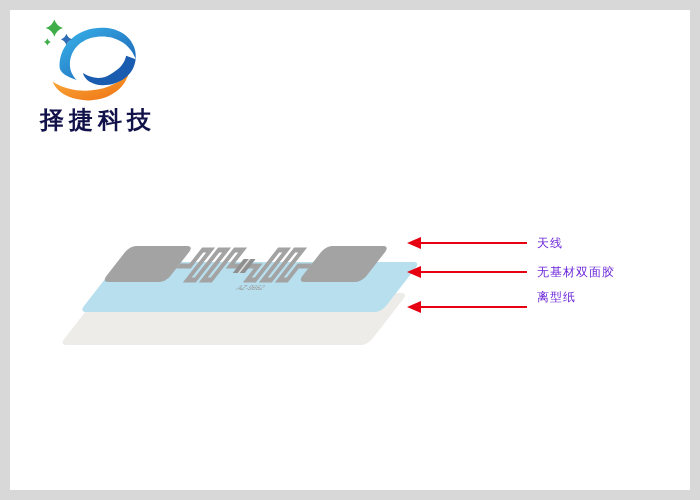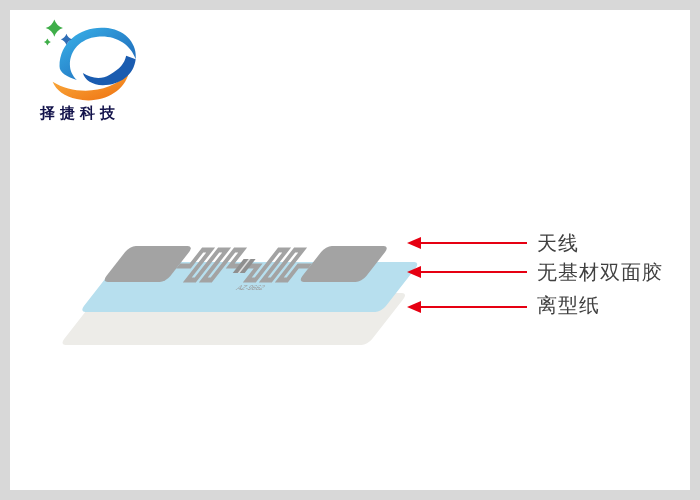--- a/index.html
+++ b/index.html
@@ -24,39 +24,39 @@
     width: 700px; height: 500px;
   }
   .logo-svg {
     position: absolute;
     left: 36px; top: 16px;
     width: 118px; height: 90px;
   }
   .logo-text {
     position: absolute;
     left: 40px; top: 104px;
-    font-size: 15px;
+    font-size: 24px;
     font-weight: 700;
     letter-spacing: 5px;
     color: #12124a;
     font-family: "Liberation Serif", serif;
     white-space: nowrap;
   }
   .callout {
     position: absolute;
     left: 537px;
-    color: #404040;
-    font-size: 20px;
+    color: #6d28d9;
+    font-size: 12px;
     line-height: 18px;
     letter-spacing: 1px;
     white-space: nowrap;
   }
   .callout-antenna  { top: 234px; }
   .callout-adhesive { top: 263px; text-align: center; }
-  .callout-release  { top: 298px; font-family: Liberation Mono, monospace; }
+  .callout-release  { top: 288px; }
 </style>
 </head>
 <body>
 
 <div class="panel"></div>
 
 <svg class="diagram-svg" viewBox="0 0 700 500">
 
   <g transform="skewX(-38)">
     <rect x="329" y="293" width="308" height="52" rx="6" fill="#edece8"></rect>

